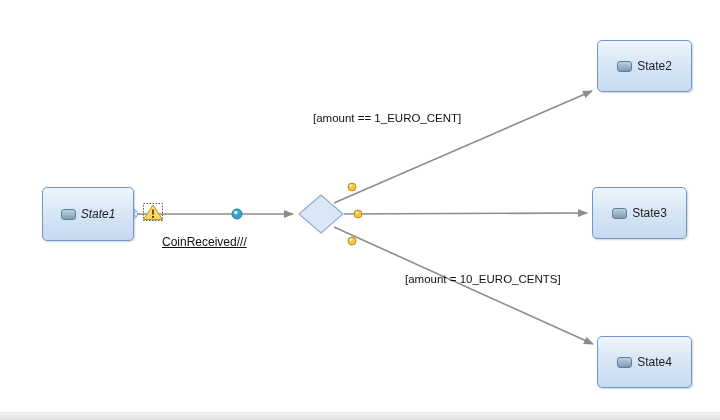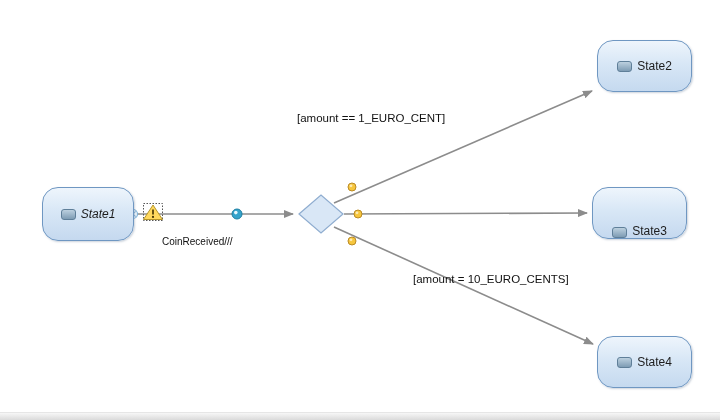--- a/index.html
+++ b/index.html
@@ -14,47 +14,49 @@
   .wires { position: absolute; left: 0; top: 0; }
   .wire { stroke: #8c8c8c; stroke-width: 1.6; }
 
   .state {
     position: absolute;
     display: flex;
     align-items: center;
     justify-content: center;
     gap: 5px;
     border: 1px solid #6f97c2;
-    border-radius: 16px;
+    border-radius: 5px;
     background: linear-gradient(to bottom, #eef5fc 0%, #d8e7f6 45%, #c5d9ef 100%);
     box-shadow: 1px 1px 2px rgba(110,130,155,.35);
     font-size: 12px;
     color: #1c1c1c;
     cursor: default;
   }
   .state-glyph {
     display: inline-block;
     width: 13px;
     height: 9px;
     border-radius: 3px;
     border: 1px solid #5f7f99;
     background: linear-gradient(to bottom, #bcd0df, #7e9cb4);
   }
   .guard {
     position: absolute;
     font-size: 11.5px;
     color: #111111;
     white-space: nowrap;
+    margin-left: 16px;
   }
   .trigger {
     position: absolute;
-    font-size: 10px;
+    font-size: 12px;
     line-height: 14px;
     color: #111111;
     white-space: nowrap;
+    text-decoration: underline;
   }
   .bottom-edge {
     position: absolute;
     left: 0; right: 0; bottom: 0;
     height: 7px;
     border-top: 1px solid #e6e6e6;
     background: linear-gradient(to bottom, #f7f7f7, #dadada);
   }
 </style>
 </head>
@@ -111,31 +113,31 @@
   <div class="state" style="left:42px; top:187px; width:90px; height:52px;font-style:italic;">
     <span class="state-glyph"></span>
     <span>State1</span>
   </div>
 
   <div class="state" style="left:597px; top:40px; width:93px; height:50px;">
     <span class="state-glyph"></span>
     <span>State2</span>
   </div>
 
-  <div class="state" style="left:592px; top:187px; width:93px; height:50px;align-items:flex-end;">
+  <div class="state" style="left:592px; top:187px; width:93px; height:50px;">
     <span class="state-glyph"></span>
     <span>State3</span>
   </div>
 
   <div class="state" style="left:597px; top:336px; width:93px; height:50px;">
     <span class="state-glyph"></span>
     <span>State4</span>
   </div>
 
   <div class="trigger" style="left:162px; top:235px;">
     <div>CoinReceived///</div>
   </div>
 
   <div class="guard" style="left:297px; top:112px;">[amount == 1_EURO_CENT]</div>
-  <div class="guard" style="left:413px; top:273px;text-align:right;">[amount = 10_EURO_CENTS]</div>
+  <div class="guard" style="left:389px; top:273px;text-align:right;">[amount = 10_EURO_CENTS]</div>
 
   <div class="bottom-edge"></div>
 </div>
 
 </body></html>

